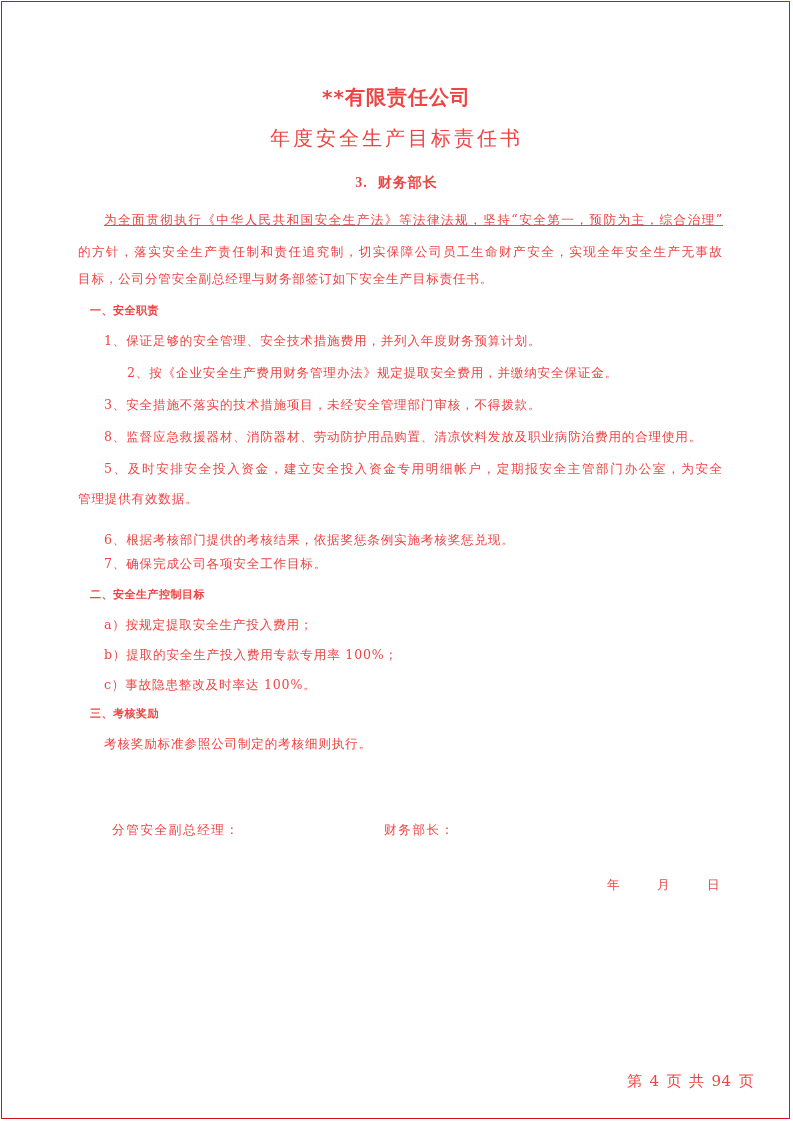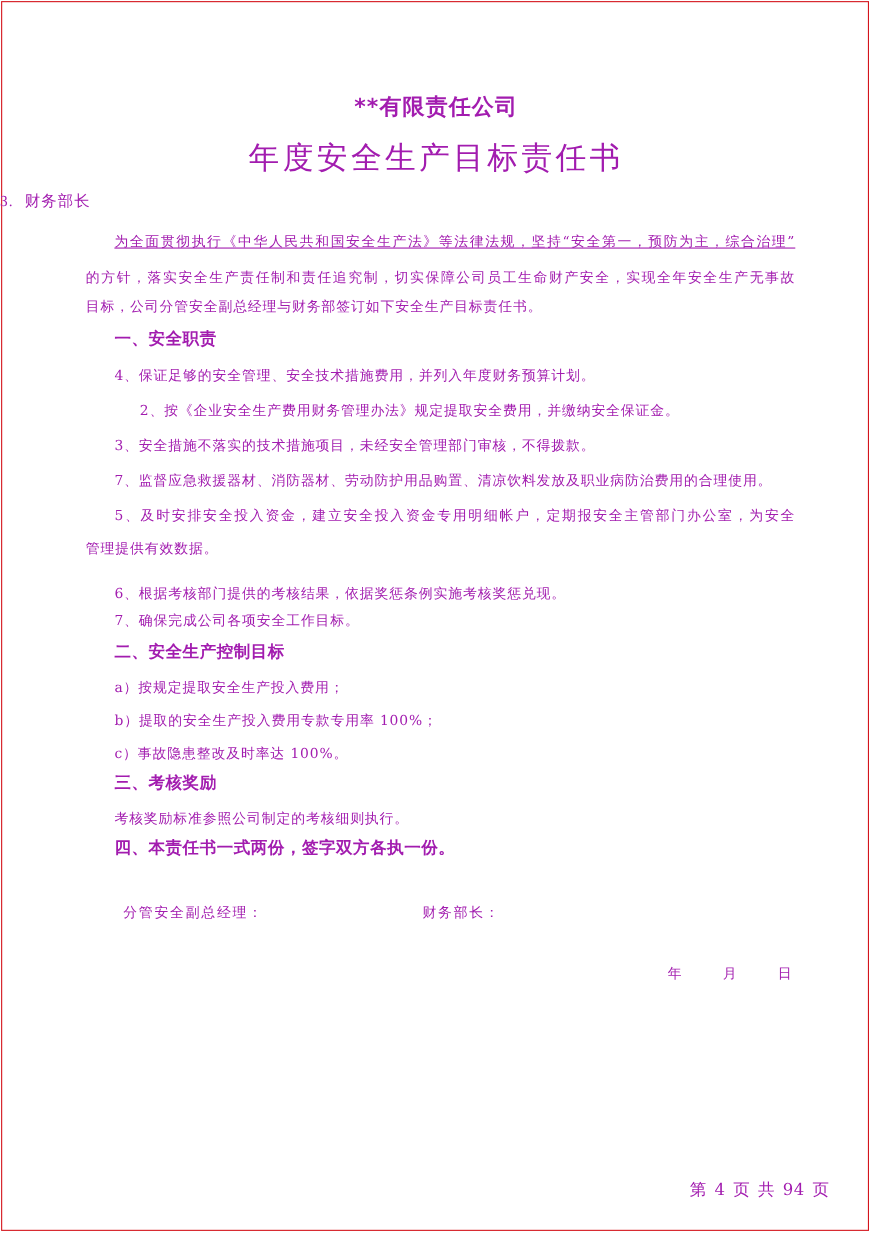--- a/index.html
+++ b/index.html
@@ -2,32 +2,32 @@
 <html><head>
   <meta charset="utf-8">
   <style>
     html, body { margin: 0; padding: 0; background: #ffffff; }
     body { width: 793px; height: 1122px; position: relative; overflow: hidden; }
     .page {
       position: absolute; left: 1px; top: 1px; width: 789px; height: 1118px;
       border: 1px solid #d4141c; box-sizing: border-box; background: #fff;
     }
     .doc { position: absolute; left: 0; top: 0; width: 657px; height: 1122px;
-      font-family: "DejaVu Serif", "Liberation Serif", serif; color: #a21caf; }
+      font-family: "DejaVu Serif", "Liberation Serif", serif; color: #ef4444; }
     .t1 { position: absolute; top: 84px; left: 0; width: 793px; text-align: center;
       font-family: "DejaVu Sans", sans-serif; font-weight: bold; font-size: 20px; letter-spacing: 1px; }
     .t2 { position: absolute; top: 125px; left: 0; width: 793px; text-align: center;
-      font-family: "DejaVu Sans", sans-serif; font-size: 28px; letter-spacing: 3px; font-weight: 500; }
-    .t3 { position: absolute; top: 174px; left: 0; width: 793px; text-align: left;
-      font-family: "DejaVu Sans", sans-serif; font-size: 14px; letter-spacing: 1px; }
+      font-family: "DejaVu Sans", sans-serif; font-size: 20px; letter-spacing: 3px; font-weight: 500; }
+    .t3 { position: absolute; top: 174px; left: 0; width: 793px; text-align: center;
+      font-family: "DejaVu Sans", sans-serif; font-size: 14px; letter-spacing: 1px; font-weight: bold; }
     .t3 .num { font-family: "Liberation Serif", serif; margin-right: 10px; font-size: 14px; }
     .line { position: absolute; left: 78px; width: 645px; font-size: 12.6px; letter-spacing: 0.8px;
       white-space: nowrap; line-height: 16px; }
     .indent { left: 104px; width: 619px; }
-    .head { font-family: Liberation Mono, monospace; font-weight: bold; font-size: 15px; letter-spacing: 0.5px; left: 104px; }
+    .head { font-family: Liberation Serif, serif; font-weight: bold; font-size: 11px; letter-spacing: 0.5px; left: 90px; }
     .justify { text-align: justify; text-align-last: justify; }
     .sig { position: absolute; font-size: 12.6px; letter-spacing: 1.6px; }
     .date { position: absolute; top: 877px; font-size: 12.6px; }
     .footer { position: absolute; top: 1072px; left: 627px; font-size: 15px; letter-spacing: 0.5px; white-space: nowrap; }
     .footer span { margin-right: 7px; }
   </style>
 </head>
 <body>
 
 <div class="page"></div>
@@ -37,38 +37,37 @@
   <div class="t2">年度安全生产目标责任书</div>
   <div class="t3">
     <span class="num">3.</span><span>财务部长</span>
   </div>
 
   <div class="line indent justify" style="top:212px;text-decoration:underline;">为全面贯彻执行《中华人民共和国安全生产法》等法律法规，坚持“安全第一，预防为主，综合治理”</div>
   <div class="line justify" style="top:244px;">的方针，落实安全生产责任制和责任追究制，切实保障公司员工生命财产安全，实现全年安全生产无事故</div>
   <div class="line" style="top:271px;">目标，公司分管安全副总经理与财务部签订如下安全生产目标责任书。</div>
 
   <div class="line head" style="top:302px;">一、安全职责</div>
-  <div class="line indent" style="top:333px;">4、保证足够的安全管理、安全技术措施费用，并列入年度财务预算计划。</div>
+  <div class="line indent" style="top:333px;">1、保证足够的安全管理、安全技术措施费用，并列入年度财务预算计划。</div>
   <div class="line indent" style="top:365px;margin-left:23px;">2、按《企业安全生产费用财务管理办法》规定提取安全费用，并缴纳安全保证金。</div>
   <div class="line indent" style="top:397px;">3、安全措施不落实的技术措施项目，未经安全管理部门审核，不得拨款。</div>
-  <div class="line indent" style="top:429px;">7、监督应急救援器材、消防器材、劳动防护用品购置、清凉饮料发放及职业病防治费用的合理使用。</div>
+  <div class="line indent" style="top:429px;">8、监督应急救援器材、消防器材、劳动防护用品购置、清凉饮料发放及职业病防治费用的合理使用。</div>
   <div class="line indent justify" style="top:461px;">5、及时安排安全投入资金，建立安全投入资金专用明细帐户，定期报安全主管部门办公室，为安全</div>
   <div class="line" style="top:491px;">管理提供有效数据。</div>
   <div class="line indent" style="top:532px;">6、根据考核部门提供的考核结果，依据奖惩条例实施考核奖惩兑现。</div>
   <div class="line indent" style="top:556px;">7、确保完成公司各项安全工作目标。</div>
 
   <div class="line head" style="top:586px;">二、安全生产控制目标</div>
   <div class="line indent" style="top:617px;">a）按规定提取安全生产投入费用；</div>
   <div class="line indent" style="top:647px;">b）提取的安全生产投入费用专款专用率 100%；</div>
   <div class="line indent" style="top:677px;">c）事故隐患整改及时率达 100%。</div>
 
   <div class="line head" style="top:705px;">三、考核奖励</div>
   <div class="line indent" style="top:736px;">考核奖励标准参照公司制定的考核细则执行。</div>
 
-  <div class="line head" style="top:764px;">四、本责任书一式两份，签字双方各执一份。</div>
 
   <div class="sig" style="top:822px; left:112px;">分管安全副总经理：</div>
   <div class="sig" style="top:822px; left:384px;">财务部长：</div>
 
   <div class="date" style="left:607px;">年</div>
   <div class="date" style="left:657px;">月</div>
   <div class="date" style="left:707px;">日</div>
 
   <div class="footer">
     <span>第</span><span>4</span><span>页</span><span>共</span><span>94</span><span>页</span>

